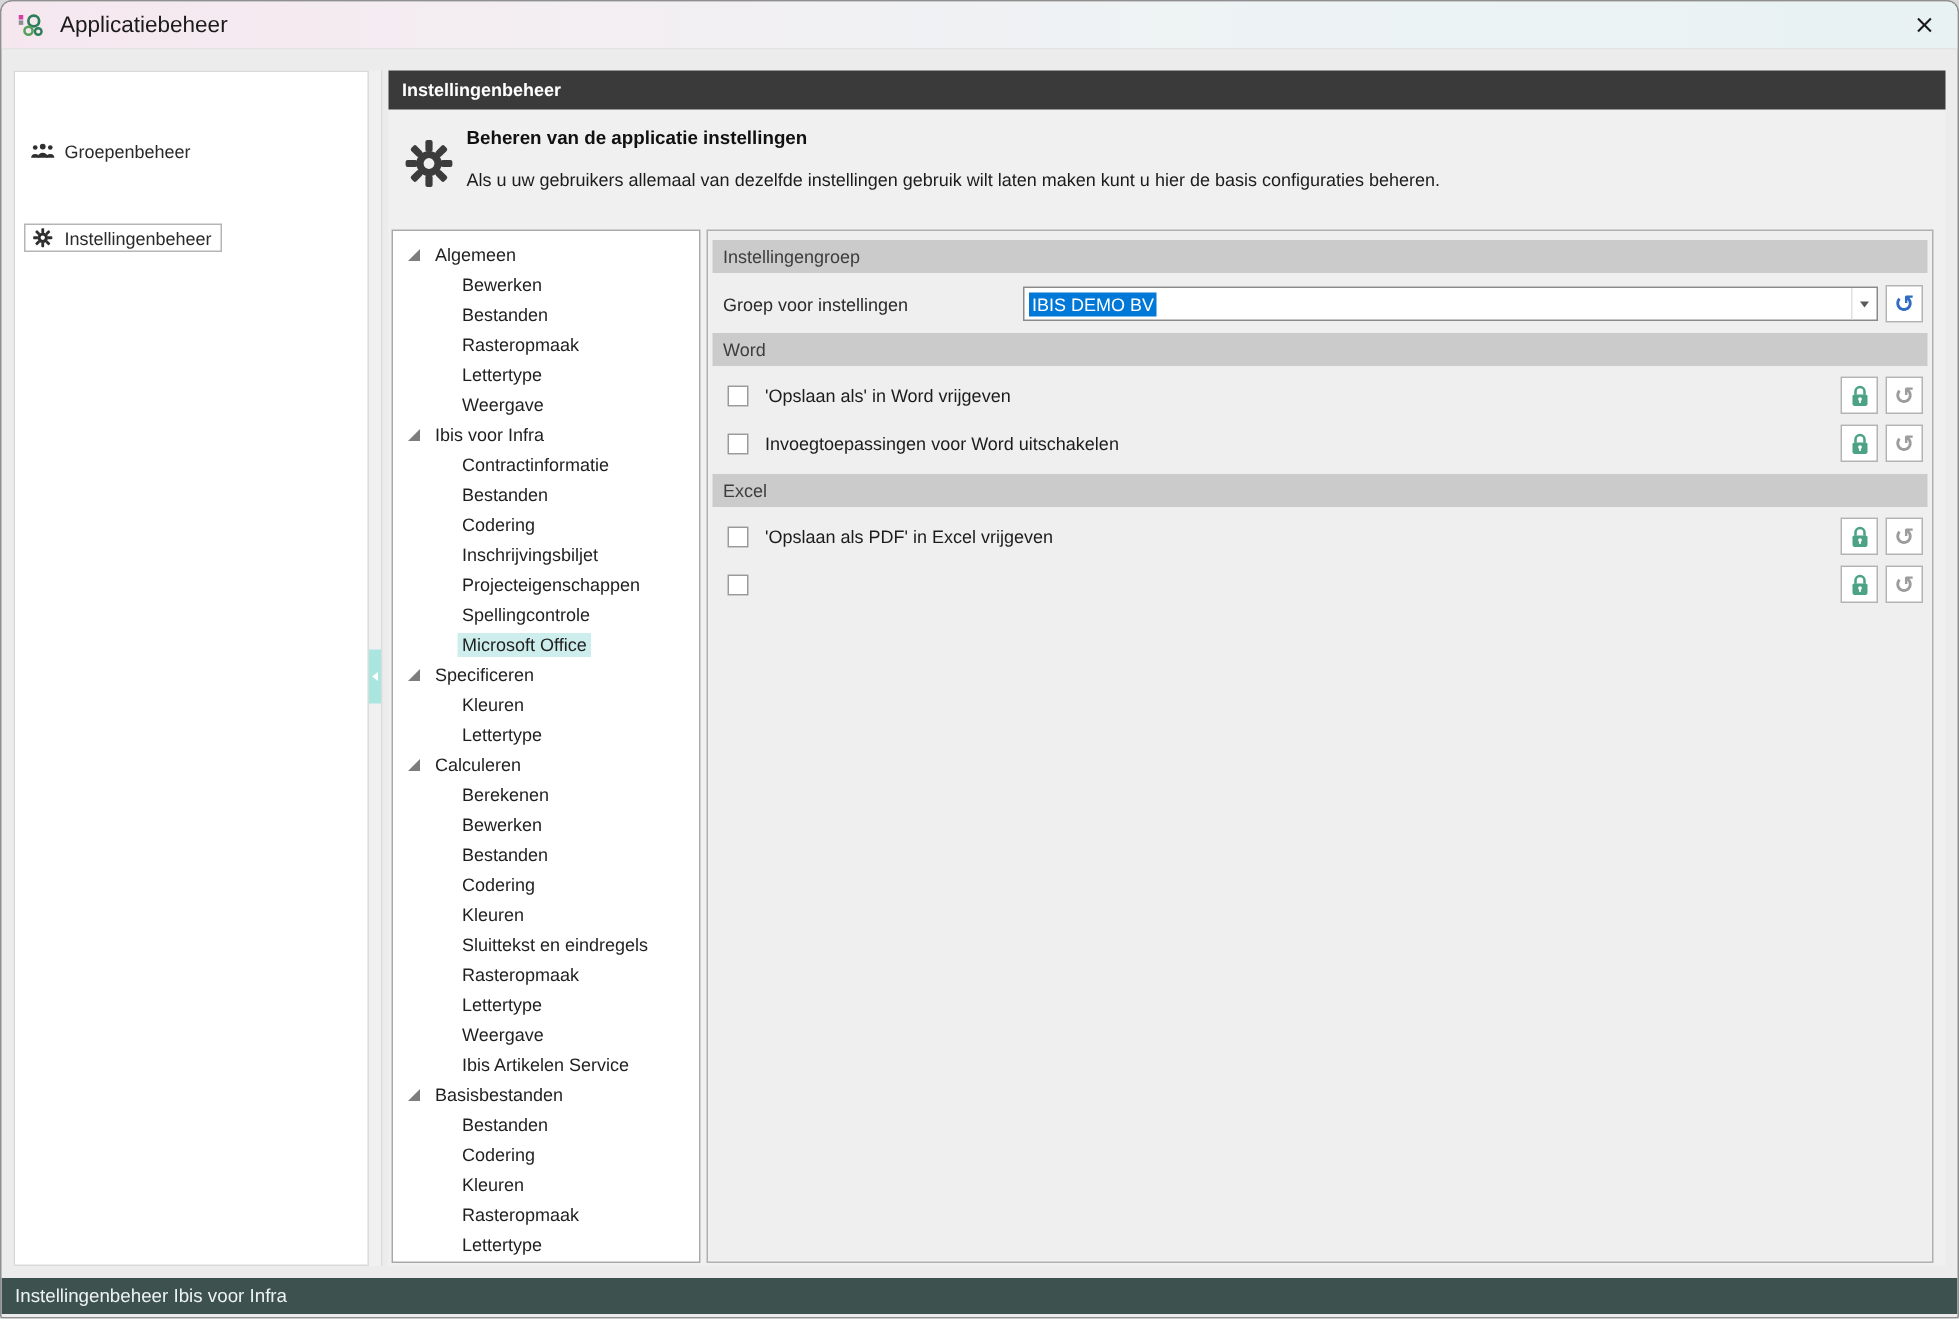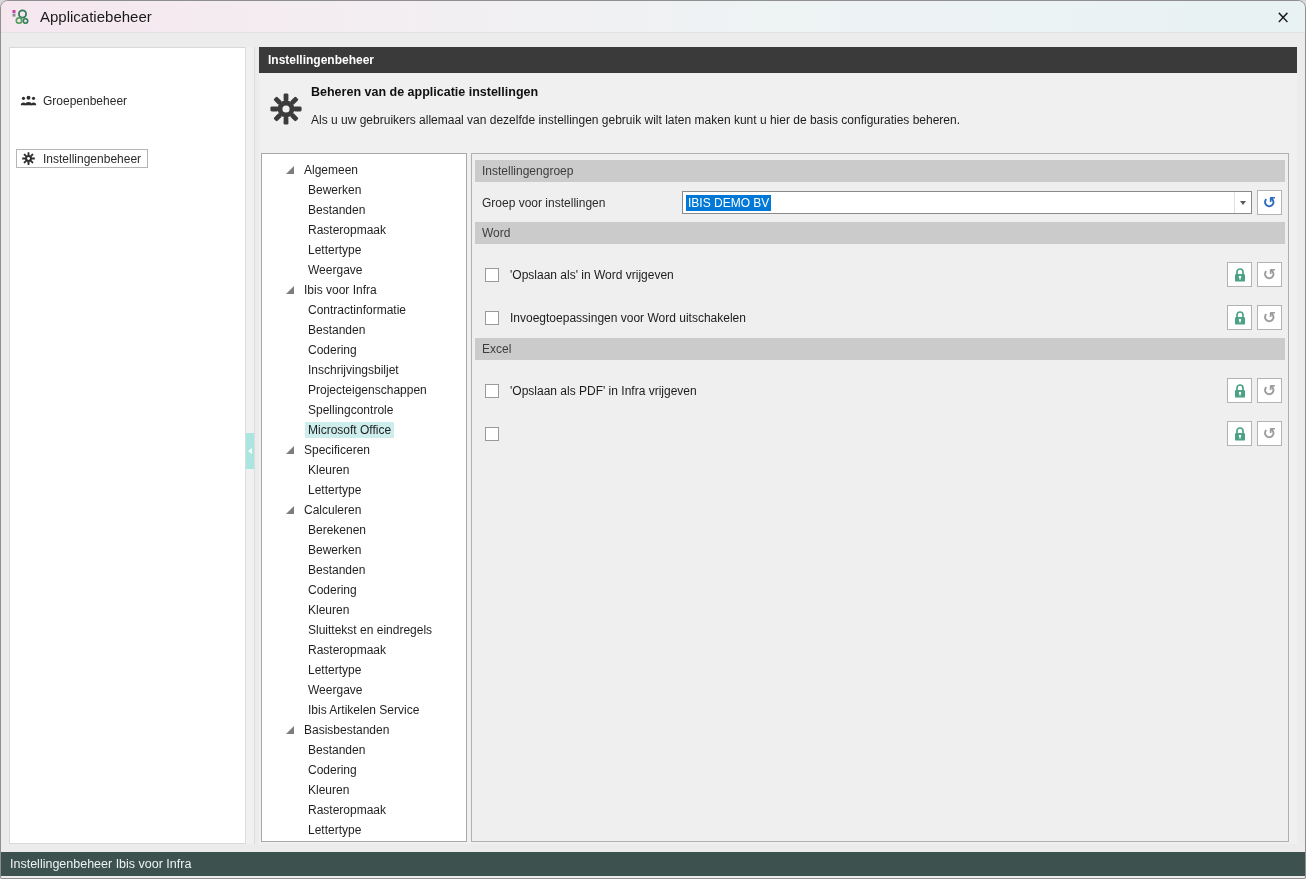--- a/index.html
+++ b/index.html
@@ -44,21 +44,21 @@
   .intro-gear { position:absolute; left:9px; top:18px; }
   .intro-heading { position:absolute; left:52px; top:12px; font-weight:bold; font-size:12.5px; color:#101010; }
   .intro-desc { position:absolute; left:52px; top:40px; font-size:12px; color:#1c1c1c; }
 
   .content { position:absolute; left:0; right:0; top:106px; bottom:2px; }
 
   
   .tree-panel { position:absolute; left:2px; width:206px; top:0; bottom:0;
                 background:#ffffff; border:1px solid #a8a8a8; padding-top:6px; overflow:hidden; }
   .tree-row { height:20px; display:flex; align-items:center; }
-  .tree-row.group { padding-left:24px; }
+  .tree-row.group { padding-left:10px; }
   .expander { width:0; height:0; border-left:8px solid transparent; border-bottom:8px solid #7d7d7d; margin-right:7px; }
   .tree-row.leaf { padding-left:43px; }
   .tree-label { padding:1px 3px; color:#1f1f1f; white-space:nowrap; }
   .tree-row.leaf.selected .tree-label { background:#cdeeec; }
 
   
   .settings-panel { position:absolute; left:212px; right:8px; top:0; bottom:0;
                     background:#efefef; border:1px solid #b0b0b0; }
   .section-bar { height:22px; margin:6px 3px 0 3px; background:#cbcbcb; line-height:22px;
                  padding-left:7px; color:#3d3d3d; }
@@ -72,21 +72,21 @@
   .chevron-down { width:0; height:0; border-left:3.5px solid transparent; border-right:3.5px solid transparent;
                   border-top:4px solid #5a5a5a; }
 
   .icon-btn { position:absolute; top:0; width:25px; height:25px; background:#ffffff;
               border:1px solid #b3b3b3; display:flex; align-items:center; justify-content:center; }
   .undo-glyph { font-family:"DejaVu Sans",sans-serif; font-size:16px; font-weight:700; line-height:1; }
   .undo-blue .undo-glyph { color:#2e6bc1; }
   .undo-gray .undo-glyph { color:#9d9d9d; }
   .group-row .icon-btn { right:3px; }
 
-  .setting-row { position:relative; height:24px; margin:19px 3px 8px 10px; }
+  .setting-row { position:relative; height:24px; margin:8px 3px 8px 10px; }
   .checkbox { position:absolute; left:3px; top:5px; width:14px; height:14px;
               background:#ffffff; border:1px solid #9a9a9a; }
   .setting-label { position:absolute; left:28px; line-height:24px; color:#1c1c1c; }
   .setting-row .lock-btn { right:33px; top:-1px; }
   .setting-row .undo-btn { right:3px; top:-1px; }
 
   
   .statusbar { position:absolute; left:0; right:0; bottom:2px; height:24px; background:#3d524e;
                color:#eef3f2; font-size:12.5px; line-height:24px; padding-left:9px; }
 </style>
@@ -373,21 +373,21 @@
     </span>
   </div>
 </div>
   </div>
 
   <div class="section">
     <div class="section-bar">Excel</div>
     <div class="section-rows">
   <div class="setting-row">
     <span class="checkbox"></span>
-    <span class="setting-label">'Opslaan als PDF' in Infra vrijgeven</span>
+    <span class="setting-label">'Opslaan als PDF' in Excel vrijgeven</span>
     <span class="icon-btn lock-btn">
       <svg width="14" height="16" viewBox="0 0 14 16">
         <path d="M4 7.2 V5 a3 3 0 0 1 6 0 v2.2" fill="none" stroke="#4ba284" stroke-width="1.7"></path>
         <rect x="2" y="7" width="10" height="7.6" rx="1.2" fill="#4ba284"></rect>
         <circle cx="7" cy="10" r="1.25" fill="#ffffff"></circle>
         <rect x="6.45" y="10.4" width="1.1" height="2.3" fill="#ffffff"></rect>
       </svg>
     </span>
     <span class="icon-btn undo-btn undo-gray">
       <span class="undo-glyph">↺</span>

